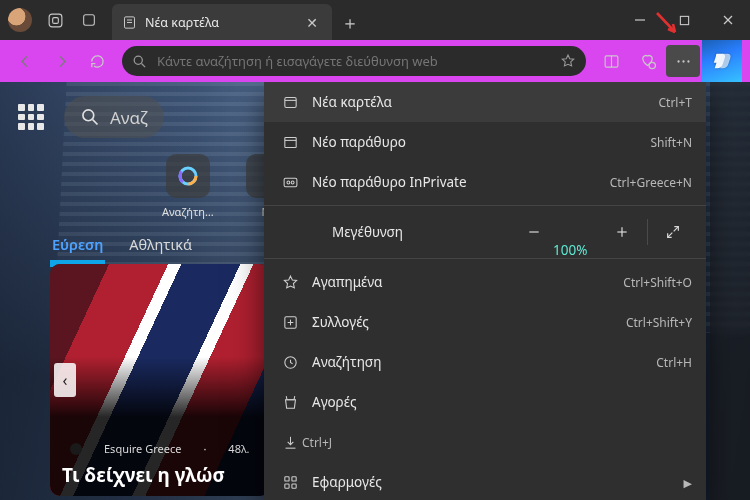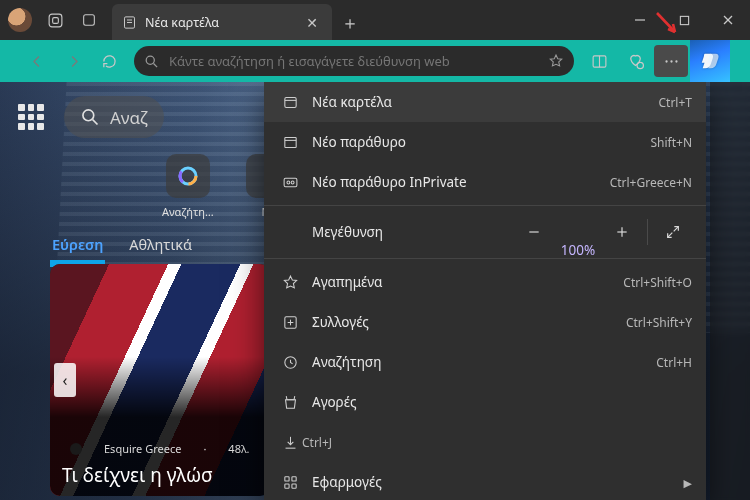--- a/index.html
+++ b/index.html
@@ -11,21 +11,21 @@
 .titlebar .tbicon { width: 34px; display: flex; align-items: center; justify-content: center; color: #c8c8c8; }
 .titlebar .tab { display: flex; align-items: center; background: #3b3b3b; border-radius: 6px 6px 0 0; margin: 4px 0 0 6px; height: 36px; padding: 0 10px 0 10px; gap: 8px; min-width: 220px; }
 .titlebar .tab .tablabel { font-size: 12.5px; color: #e8e8e8; flex: 1; }
 .titlebar .tab .tabclose { color: #c8c8c8; font-size: 14px; width: 20px; text-align: center; }
 .titlebar .newtab { width: 36px; display: flex; align-items: center; justify-content: center; color: #c8c8c8; font-size: 18px; margin-top: 4px; }
 .titlebar .spacer { flex: 1; }
 .titlebar .winbtn { width: 44px; display: flex; align-items: center; justify-content: center; color: #c8c8c8; }
 .red-arrow { position: absolute; top: 10px; left: 654px; width: 24px; height: 28px; pointer-events: none; }
 
 
-.toolbar { height: 42px; background: #14b8a6; display: flex; align-items: center; padding: 0 20px; gap: 2px; }
+.toolbar { height: 42px; background: #d946ef; display: flex; align-items: center; padding: 0 8px; gap: 2px; }
 .toolbar .navbtn { width: 34px; height: 32px; display: flex; align-items: center; justify-content: center; color: #c8c8c8; border-radius: 4px; }
 .toolbar .navbtn.dim { color: #7a7a7a; }
 .addrbar { flex: 1; height: 30px; background: #2b2b2b; border-radius: 15px; display: flex; align-items: center; padding: 0 10px; gap: 10px; margin: 0 6px; }
 .addrbar input { flex: 1; background: transparent; border: none; outline: none; color: #a8a8a8; font-size: 13px; }
 .addrbar .star { color: #9a9a9a; }
 .toolbar .righticon { width: 34px; height: 32px; display: flex; align-items: center; justify-content: center; color: #c8c8c8; border-radius: 4px; }
 .toolbar .righticon.active { background: #4a4a4a; }
 .copilot { width: 40px; height: 42px; display: flex; align-items: center; justify-content: center; background: linear-gradient(160deg, #1a5fb4 0%, #2a7fff 40%, #36c2ff 100%); }
 .copilot svg { filter: drop-shadow(0 0 1px rgba(0,0,0,.4)); }
 
@@ -58,35 +58,35 @@
 .tabs .tabitem.active { color: #4da3ff; border-bottom: 7px solid #0ea5e9; font-weight: 600; }
 
 .news { position: absolute; top: 182px; left: 50px; width: 220px; height: 232px; border-radius: 10px; overflow: hidden; background:#132; }
 .news .pic { position:absolute; inset:0; background:
   linear-gradient(to top, rgba(0,0,0,.85) 0 34%, rgba(0,0,0,0) 60%),
   linear-gradient(115deg,#5a1520 0 18%,#b02030 18% 36%,#fff 36% 40%,#1a2a60 40% 58%,#fff 58% 62%,#b02030 62% 80%,#1a2a60 80% 100%);
 }
 .news .chev { position:absolute; left:4px; top:50%; transform:translateY(-50%); width:22px; height:34px; background:rgba(255,255,255,.85); color:#222; display:flex; align-items:center; justify-content:center; border-radius:3px; font-size:16px;}
 .news .meta { position:absolute; left:20px; bottom:40px; font-size:11px; color:#dadada; display:flex; align-items:center; gap:22px;}
 .news .meta .dot{ width:12px; height:12px; border-radius:50%; background:#1a1a1a; display:inline-block;}
-.news .headline { position:absolute; left:12px; right:12px; bottom:8px; font-size:19px; font-weight:400; color:#fff; line-height:1.25; }
+.news .headline { position:absolute; left:12px; right:12px; bottom:8px; font-size:19px; font-weight:700; color:#fff; line-height:1.25; }
 
 
 .menu { position: absolute; top: 0; left: 264px; width: 442px; height: 418px; background: #2f2f2f; box-shadow: 0 10px 30px rgba(0,0,0,.6); font-size: 13.5px; }
 .mrow { display: flex; align-items: center; height: 40px; padding: 0 14px; color: #e8e8e8; }
 .mrow .mico { width: 24px; display: flex; justify-content: center; color: #cfcfcf; }
 .mrow .mlabel { margin-left: 10px; flex: 1; }
 .mrow .macc { color: #b8b8b8; font-size: 12px; }
 .mrow .msub { color: #b8b8b8; font-size: 11px; margin-left: 8px; }
 .mrow.hover { background: #3b3b3b; }
 .msep { height: 1px; background: #444; margin: 3px 0; }
 .zoomrow { display:flex; align-items:center; height:46px; padding:0 14px 0 48px; }
-.zoomrow .zlabel { flex:1; color:#e8e8e8;}
+.zoomrow .zlabel { flex:1; color:#e8e8e8;margin-left:20px;}
 .zoomrow .zbtn { width:38px; height:32px; display:flex; align-items:center; justify-content:center; color:#d8d8d8; border-radius:4px;}
-.zoomrow .zpct { width:50px; text-align:center; color:#c4b5fd;margin-top:36px;}
+.zoomrow .zpct { width:50px; text-align:left; color:#5eead4;margin-top:36px;}
 .zoomrow .zdiv { width:1px; height:26px; background:#4a4a4a; margin:0 6px;}
 
 svg { display:block; }
 </style>
 </head>
 <body>
 
 <div class="titlebar">
   <div class="avatar"></div>
   <div class="tbicon">

